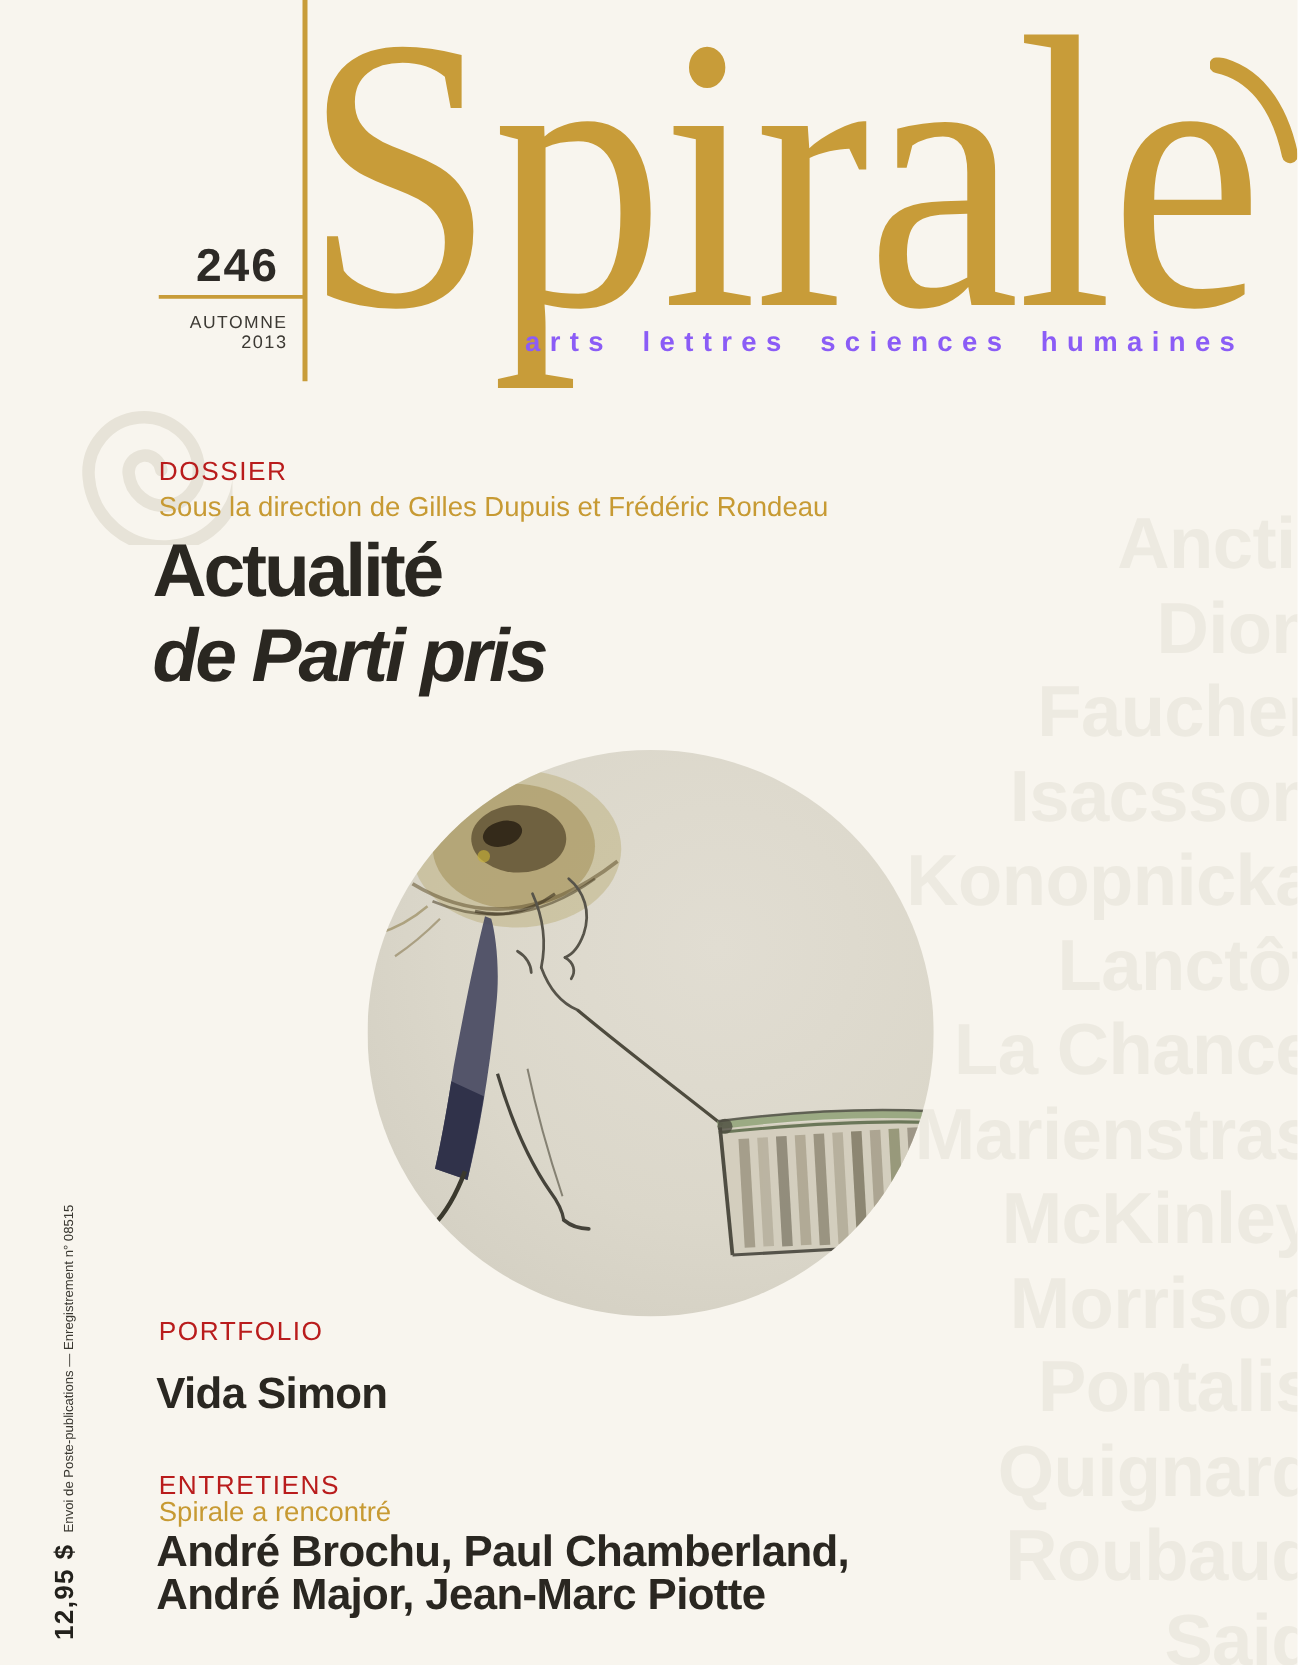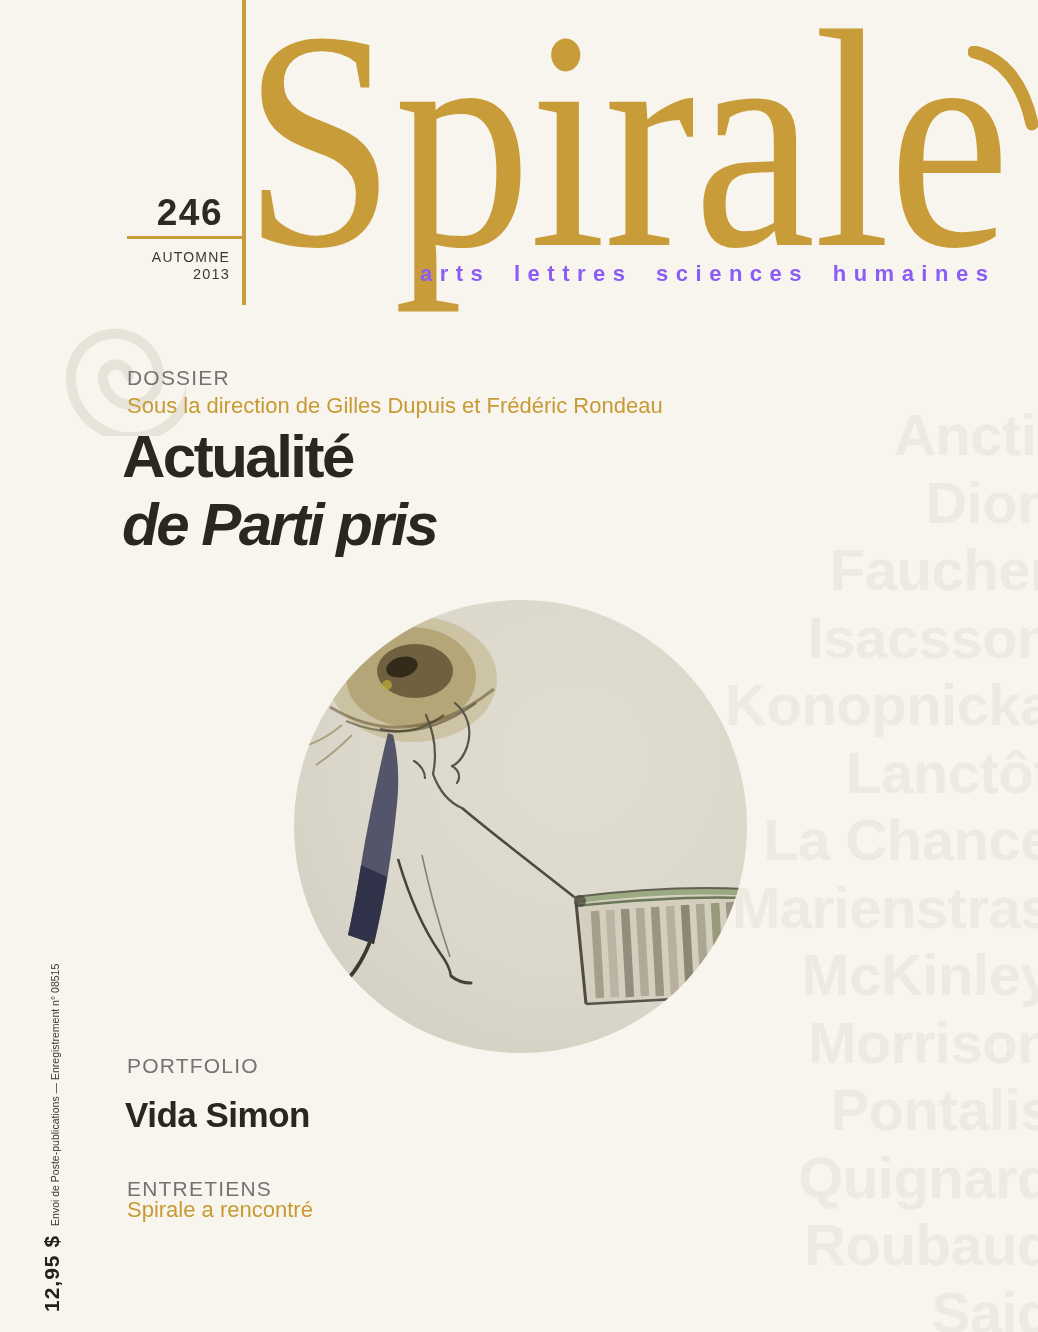--- a/index.html
+++ b/index.html
@@ -33,21 +33,21 @@
     color:#c89c39; transform:scaleX(0.88); transform-origin:0 0;
     letter-spacing:-2px; white-space:nowrap;
   }
   .swash{ position:absolute; left:968px; top:46px; z-index:2; }
   .tagline{
     position:absolute; left:420px; top:261px; z-index:3;
     font-size:22px; font-weight:700; color:#8b5cf6;
     letter-spacing:7.5px; word-spacing:10px; white-space:nowrap;
   }
   
-  .glabel{ position:absolute; left:127px; z-index:3; color:#737373;
+  .glabel{ position:absolute; left:127px; z-index:3; color:#b91c1c;
     font-size:21px; letter-spacing:1.2px; }
   .gsub{ position:absolute; left:127px; z-index:3; color:#c79a33; font-size:22px; }
   
   .title{ position:absolute; left:122px; top:423px; z-index:3;
     font-size:60px; line-height:68px; font-weight:700; letter-spacing:-2.5px; color:#2a2721;}
   .title .it{ font-style:italic;text-align:center; }
   
   .bigname{ position:absolute; left:125px; z-index:3;
     font-size:35px; font-weight:700; letter-spacing:-0.5px; color:#2a2721; line-height:33.5px;}
   
@@ -169,18 +169,22 @@
         <circle cx="286" cy="304" r="6" fill="#4a483e" opacity="0.75"></circle>
       </g>
     </g>
   </svg>
 
   <div class="glabel" style="top:1054px;">PORTFOLIO</div>
   <div class="bigname" style="top:1098px;">Vida Simon</div>
 
   <div class="glabel" style="top:1177px;">ENTRETIENS</div>
   <div class="gsub" style="top:1197px;">Spirale a rencontré</div>
+  <div class="bigname" style="top:1225px;">
+    <div>André Brochu, Paul Chamberland,</div>
+    <div>André Major, Jean-Marc Piotte</div>
+  </div>
 
   <div class="spine">
     <span class="price">12,95 $</span><span class="postal">Envoi de Poste-publications — Enregistrement n° 08515</span>
   </div>
 
 </div>
 
 </body></html>

